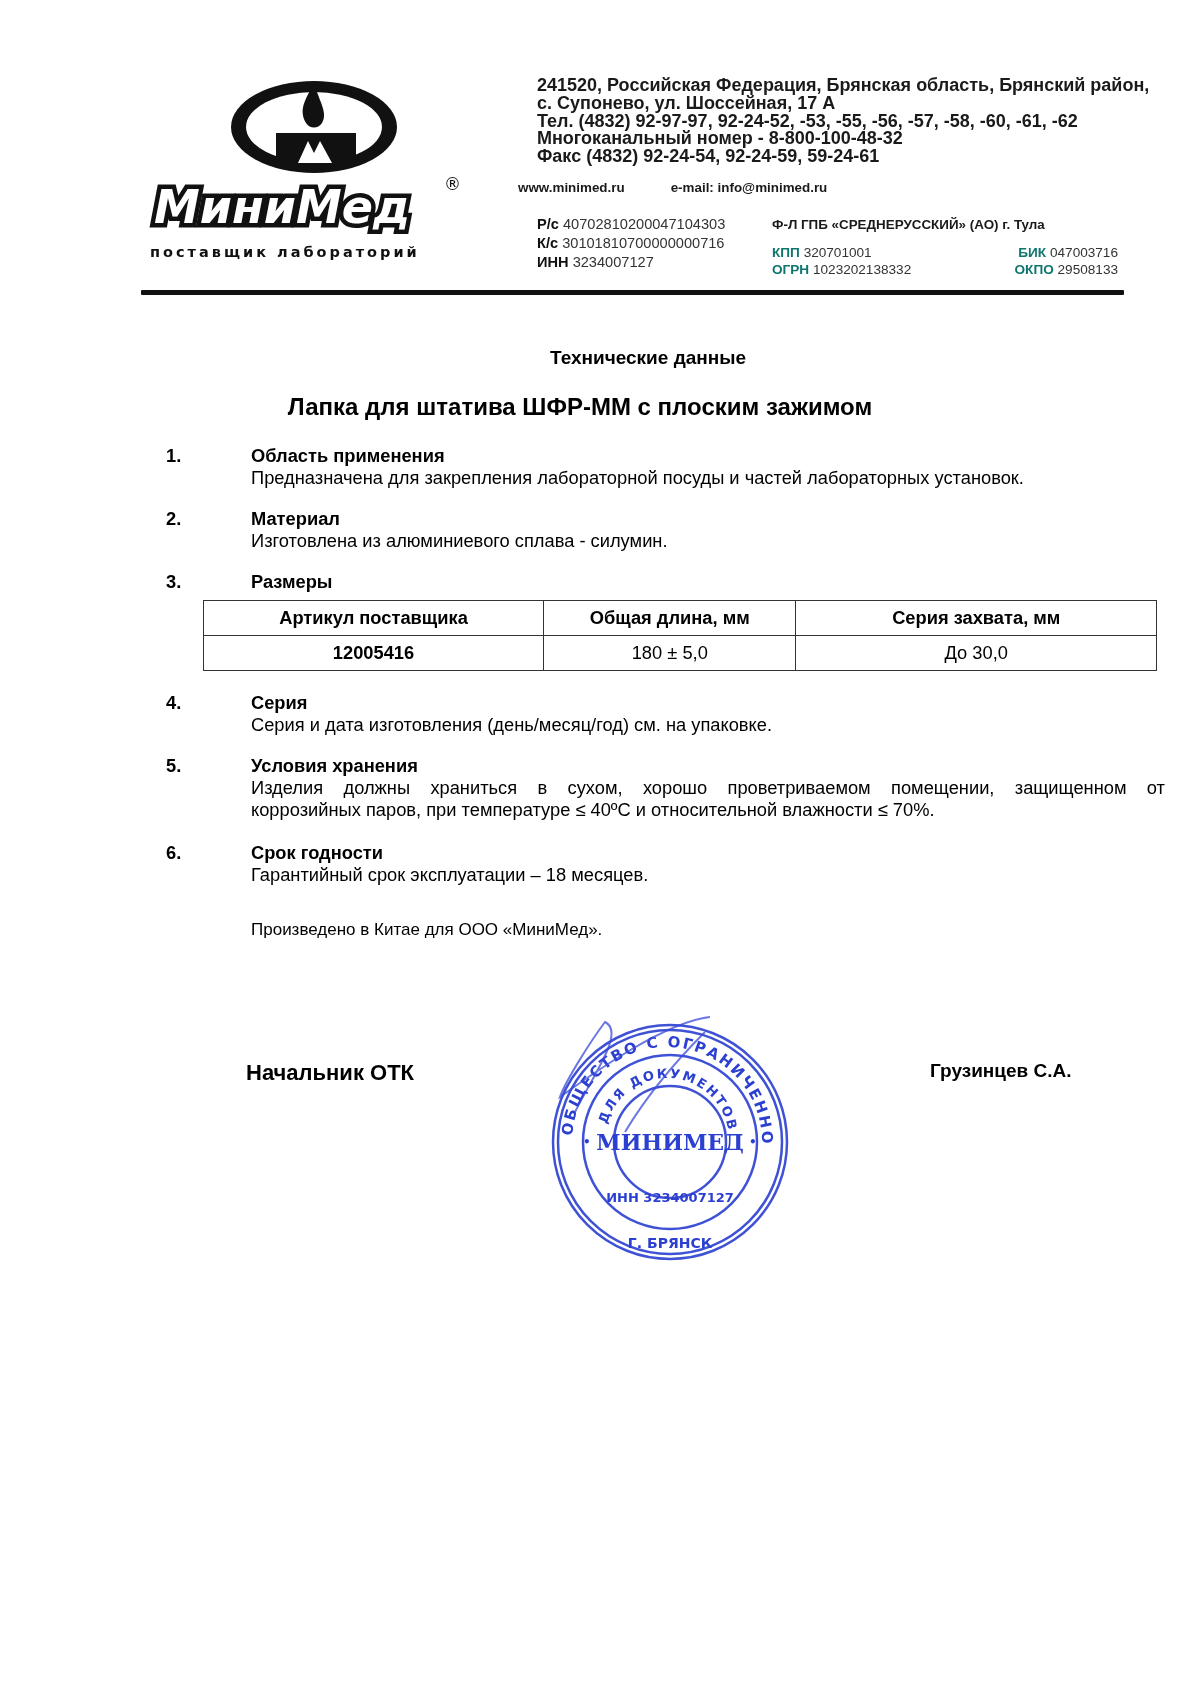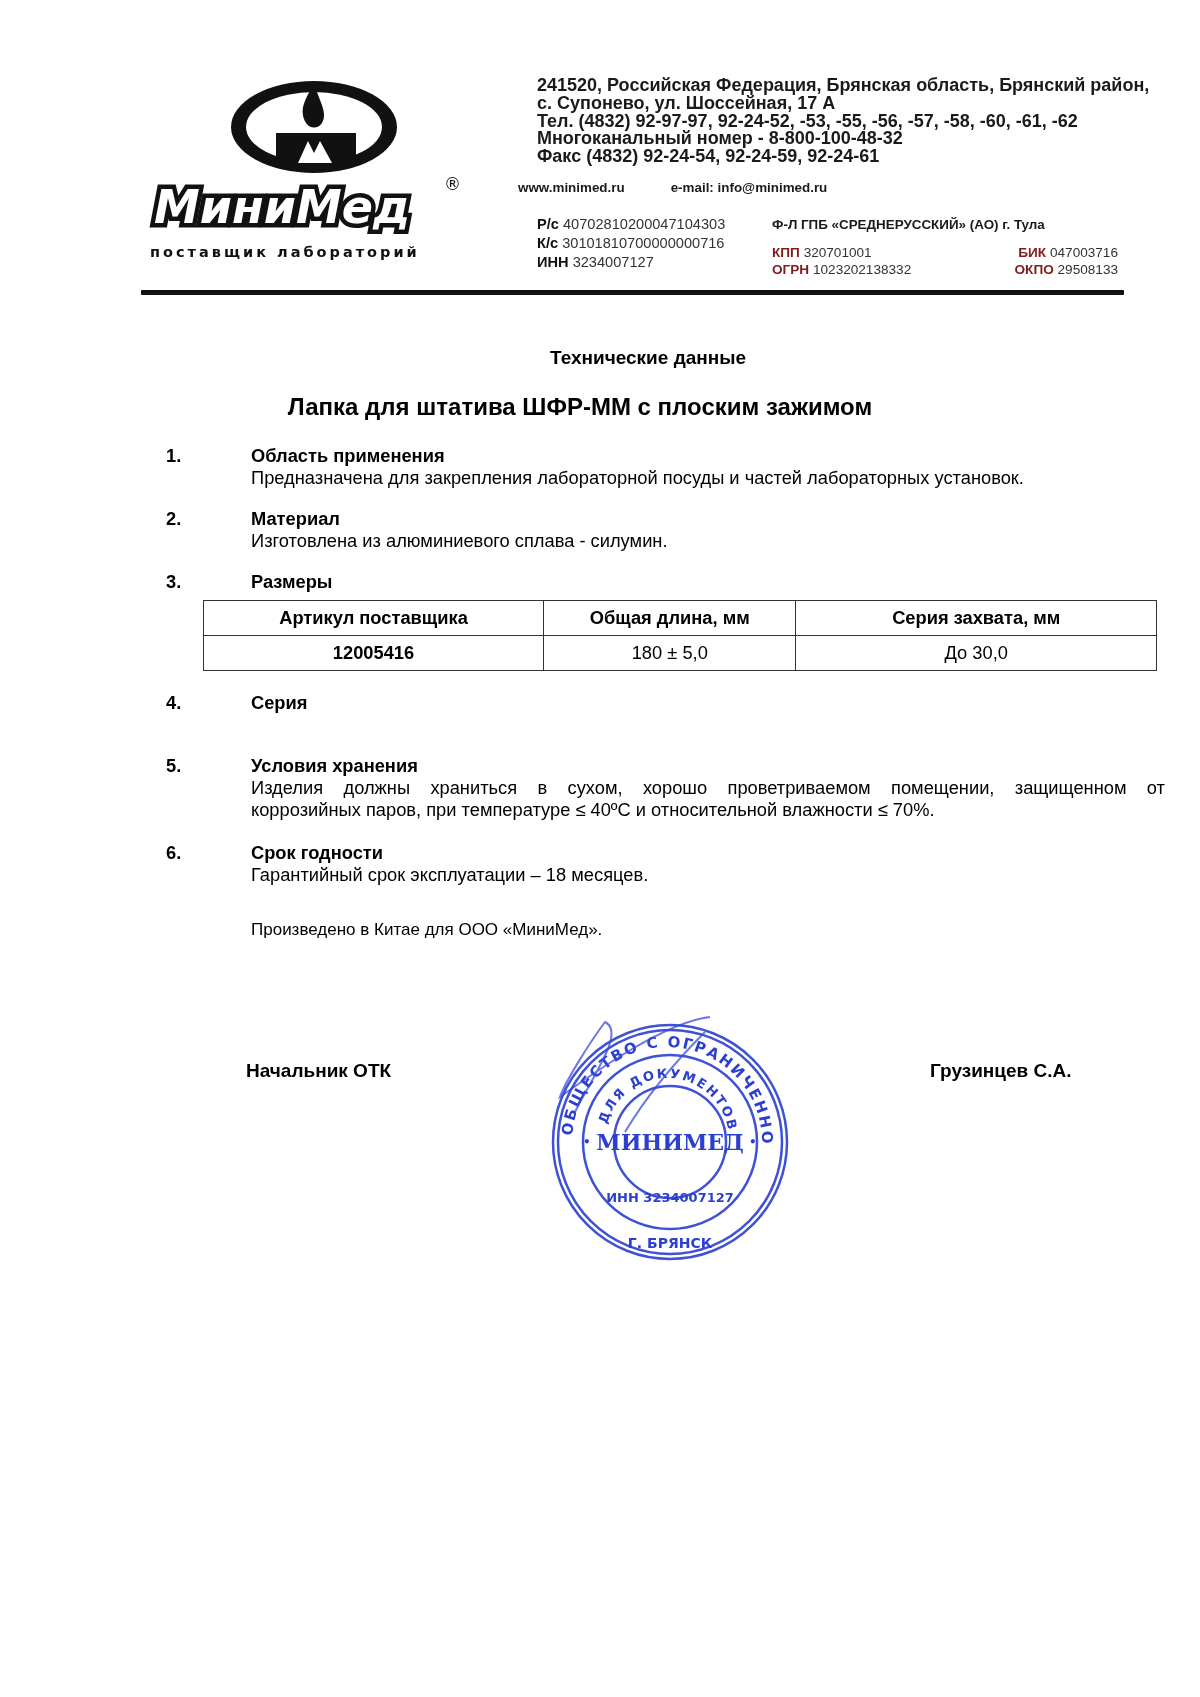--- a/index.html
+++ b/index.html
@@ -12,41 +12,41 @@
   .logo svg { display:block; }
   .hdr-contacts { position:absolute; left:537px; top:77px; font-size:18px; font-weight:bold; line-height:17.8px; color:#1a1a1a; }
   .hdr-contacts div { white-space:nowrap; }
   .hdr-web { position:absolute; left:518px; top:180px; font-size:13.4px; font-weight:bold; color:#1a1a1a; white-space:nowrap; }
   .hdr-web span + span { margin-left:46px; }
   .hdr-acct { position:absolute; left:537px; top:215px; font-size:14.6px; line-height:19px; color:#333; }
   .hdr-acct b { color:#111; }
   .hdr-bank { position:absolute; left:772px; top:217px; font-size:13.4px; font-weight:bold; color:#1a1a1a; white-space:nowrap; }
   .hdr-reg { position:absolute; left:772px; top:244px; width:346px; font-size:13.6px; line-height:17px; color:#333; }
   .hdr-reg .row { display:flex; justify-content:space-between; }
-  .hdr-reg b { color:#7f1d1d;margin-top:8px; }
+  .hdr-reg b { color:#0f766e;margin-top:8px; }
   .hdr-rule { position:absolute; left:141px; top:290px; width:983px; height:5px; background:#111; border-radius:1px; }
 
   
   .doc-label { position:absolute; left:0; width:1200px; top:347px; text-align:center; font-size:19px; font-weight:bold; }
   .doc-title { position:absolute; left:0; width:1064px; top:393px; text-align:center; font-size:24px; font-weight:bold; }
 
   .section { position:absolute; left:166px; width:951px; font-size:18.3px; line-height:22px; }
   .section .num { position:absolute; left:0; top:0; font-weight:bold; }
   .section .head { margin-left:37px; font-weight:bold; }
   .section .body { margin-left:37px; text-align:justify; }
   .section .body.justify-last { text-align-last:justify; }
 
   table.dims { position:absolute; left:203px; top:600px; width:954px; border-collapse:collapse; font-size:18.3px; }
   table.dims td, table.dims th { border:1.5px solid #333; text-align:center; height:34px; padding:0; }
   table.dims th { font-weight:bold; }
   table.dims td.bold { font-weight:bold; }
 
   .made { position:absolute; left:203px; top:920px; font-size:17px; }
 
-  .sign-left { position:absolute; left:198px; top:1060px; font-size:19px; font-weight:bold; }
+  .sign-left { position:absolute; left:198px; top:1060px; font-size:22px; font-weight:bold; }
   .sign-right { position:absolute; left:882px; top:1060px; font-size:19px; font-weight:bold; }
 
   .stamp { position:absolute; left:535px; top:1012px; width:265px; height:255px; }
 </style>
 </head>
 <body>
 
 <div class="logo">
   <svg width="330" height="190" viewBox="0 0 330 190">
 
@@ -63,21 +63,21 @@
     <text x="296" y="115" font-family="DejaVu Sans, sans-serif" font-size="17" fill="#111">®</text>
     <text x="2" y="182" font-family="DejaVu Sans, sans-serif" font-weight="bold" font-size="14.5" letter-spacing="3" fill="#111">поставщик лабораторий</text>
   </svg>
 </div>
 
 <div class="hdr-contacts sans">
   <div>241520, Российская Федерация, Брянская область, Брянский район,</div>
   <div>с. Супонево, ул. Шоссейная, 17 А</div>
   <div>Тел. (4832) 92-97-97, 92-24-52, -53, -55, -56, -57, -58, -60, -61, -62</div>
   <div>Многоканальный номер - 8-800-100-48-32</div>
-  <div>Факс (4832) 92-24-54, 92-24-59, 92-24-61</div>
+  <div>Факс (4832) 92-24-54, 92-24-59, 59-24-61</div>
 </div>
 
 <div class="hdr-web sans">
   <span>www.minimed.ru</span><span>e-mail: info@minimed.ru</span>
 </div>
 
 <div class="hdr-acct sans">
   <div><b>Р/с</b> <span>40702810200047104303</span></div>
   <div><b>К/с</b> <span>30101810700000000716</span></div>
   <div><b>ИНН</b> <span>3234007127</span></div>
@@ -134,20 +134,21 @@
     <td class="bold">12005416</td>
     <td>180 ± 5,0</td>
     <td>До 30,0</td>
   </tr>
 </tbody>
   </table>
 
 <div class="section serif" style="top:692px;">
   <span class="num">4.</span>
   <div class="head">Серия</div>
+  <div class="body">Серия и дата изготовления (день/месяц/год) см. на упаковке.</div>
 </div>
 
 <div class="section serif" style="top:755px;">
   <span class="num">5.</span>
   <div class="head">Условия хранения</div>
   <div class="body justify-last">Изделия должны храниться в сухом, хорошо проветриваемом помещении, защищенном от</div>
   <div class="body">коррозийных паров, при температуре ≤ 40ºС и относительной влажности ≤ 70%.</div>
 </div>
 
 <div class="section serif" style="top:842px;">

